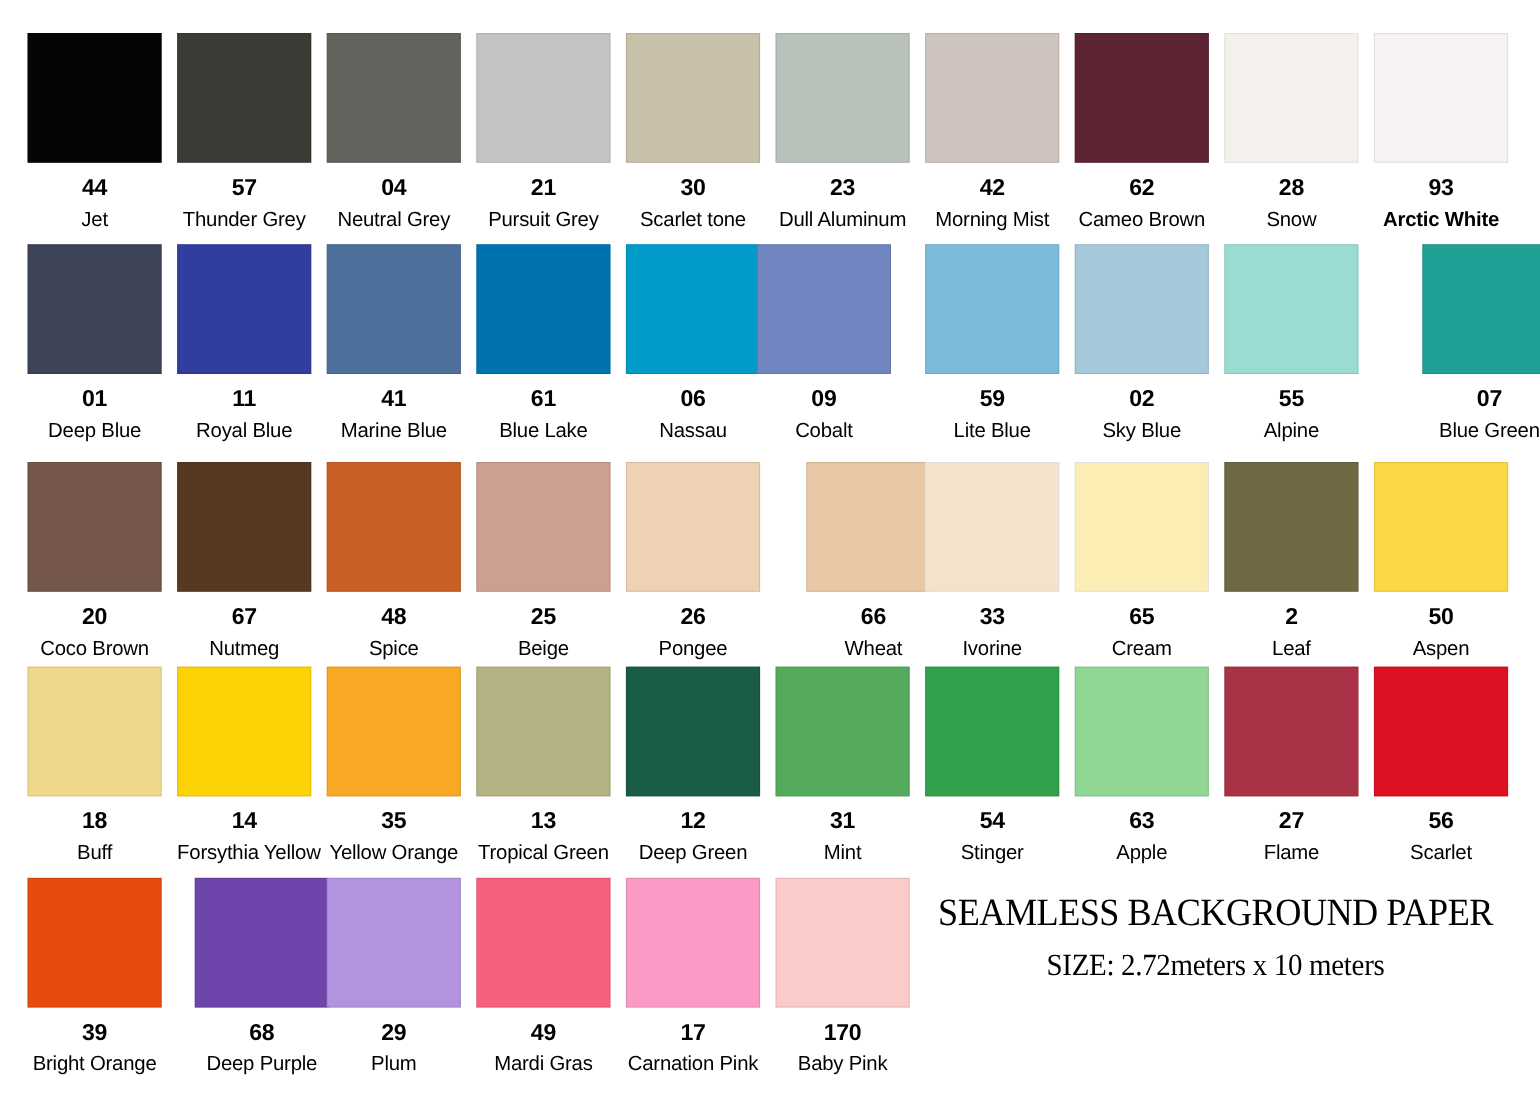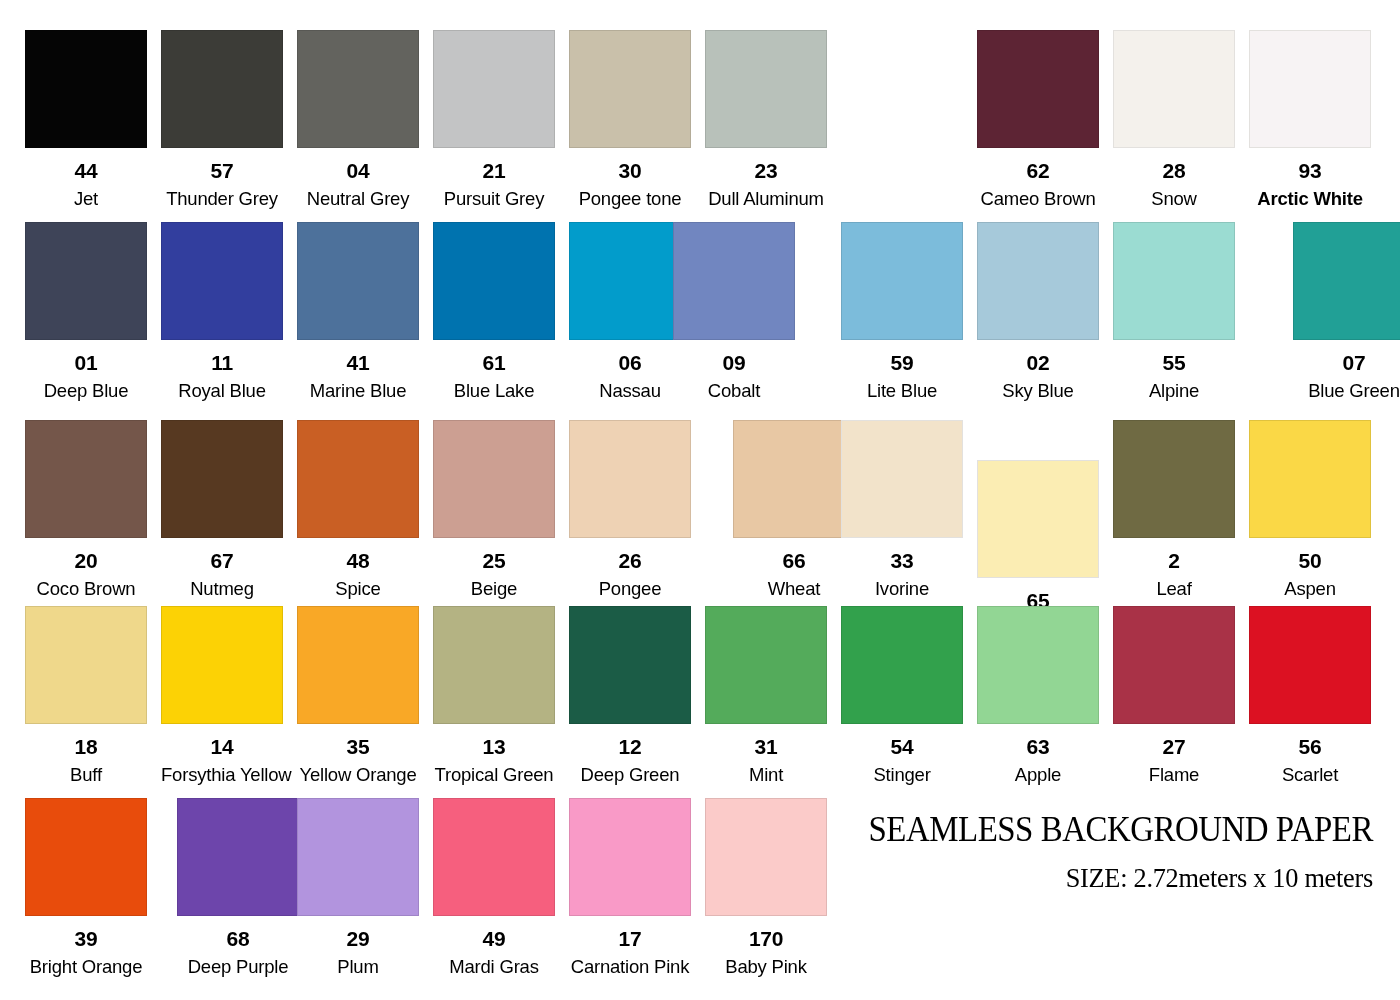--- a/index.html
+++ b/index.html
@@ -78,21 +78,21 @@
   .cell .cname {
     position: relative;
     left: 0;
   }
 
   #title-block {
     position: absolute;
     left: 820px;
     top: 812px;
     width: 570px;
-    text-align: right;
+    text-align: center;
     font-family: "Liberation Serif", serif;
   }
 
   #main-title {
     font-size: 35px;
     line-height: 1.05;
     letter-spacing: -0.5px;
     transform: scaleX(0.94);
     transform-origin: center;
     white-space: nowrap;
@@ -129,27 +129,32 @@
         <div class="cname">Neutral Grey</div>
       </div>
       <div class="cell" style="left: 408px;">
         <div class="swatch" style="background: rgb(195, 196, 197);"></div>
         <div class="code">21</div>
         <div class="cname">Pursuit Grey</div>
       </div>
       <div class="cell" style="left: 544px;">
         <div class="swatch" style="background: rgb(201, 192, 170);"></div>
         <div class="code">30</div>
-        <div class="cname">Pongee tone</div>
+        <div class="cname">Scarlet tone</div>
       </div>
       <div class="cell" style="left: 680px;">
         <div class="swatch" style="background: rgb(184, 193, 186);"></div>
         <div class="code">23</div>
         <div class="cname">Dull Aluminum</div>
       </div>
+      <div class="cell" style="left: 816px;">
+        <div class="swatch" style="background: rgb(206, 195, 189);"></div>
+        <div class="code">42</div>
+        <div class="cname">Morning Mist</div>
+      </div>
       <div class="cell" style="left: 952px;">
         <div class="swatch" style="background: rgb(93, 36, 52);"></div>
         <div class="code">62</div>
         <div class="cname">Cameo Brown</div>
       </div>
       <div class="cell" style="left: 1088px;">
         <div class="swatch light-edge" style="background: rgb(244, 241, 236);"></div>
         <div class="code">28</div>
         <div class="cname">Snow</div>
       </div>
@@ -178,21 +183,21 @@
       <div class="cell" style="left: 408px;">
         <div class="swatch" style="background: rgb(0, 115, 175);"></div>
         <div class="code">61</div>
         <div class="cname">Blue Lake</div>
       </div>
       <div class="cell" style="left: 544px;">
         <div class="swatch" style="background: rgb(2, 156, 203);"></div>
         <div class="code">06</div>
         <div class="cname">Nassau</div>
       </div>
-      <div class="cell" style="left: 648px;">
+      <div class="cell" style="left: 663px;">
         <div class="swatch" style="background: rgb(113, 134, 192);"></div>
         <div class="code">09</div>
         <div class="cname">Cobalt</div>
       </div>
       <div class="cell" style="left: 816px;">
         <div class="swatch" style="background: rgb(124, 188, 219);"></div>
         <div class="code">59</div>
         <div class="cname">Lite Blue</div>
       </div>
       <div class="cell" style="left: 952px;">
@@ -240,21 +245,21 @@
       <div class="cell" style="left: 680px; padding-left: 28px;">
         <div class="swatch" style="background: rgb(232, 200, 164);"></div>
         <div class="code">66</div>
         <div class="cname">Wheat</div>
       </div>
       <div class="cell" style="left: 816px;">
         <div class="swatch light-edge" style="background: rgb(242, 227, 202);"></div>
         <div class="code">33</div>
         <div class="cname">Ivorine</div>
       </div>
-      <div class="cell" style="left: 952px; margin-top: 40px;">
+      <div class="cell" style="left: 952px;">
         <div class="swatch light-edge" style="background: rgb(251, 237, 179);"></div>
         <div class="code">65</div>
         <div class="cname">Cream</div>
       </div>
       <div class="cell" style="left: 1088px;">
         <div class="swatch" style="background: rgb(111, 106, 67);"></div>
         <div class="code">2</div>
         <div class="cname">Leaf</div>
       </div>
       <div class="cell" style="left: 1224px;">

